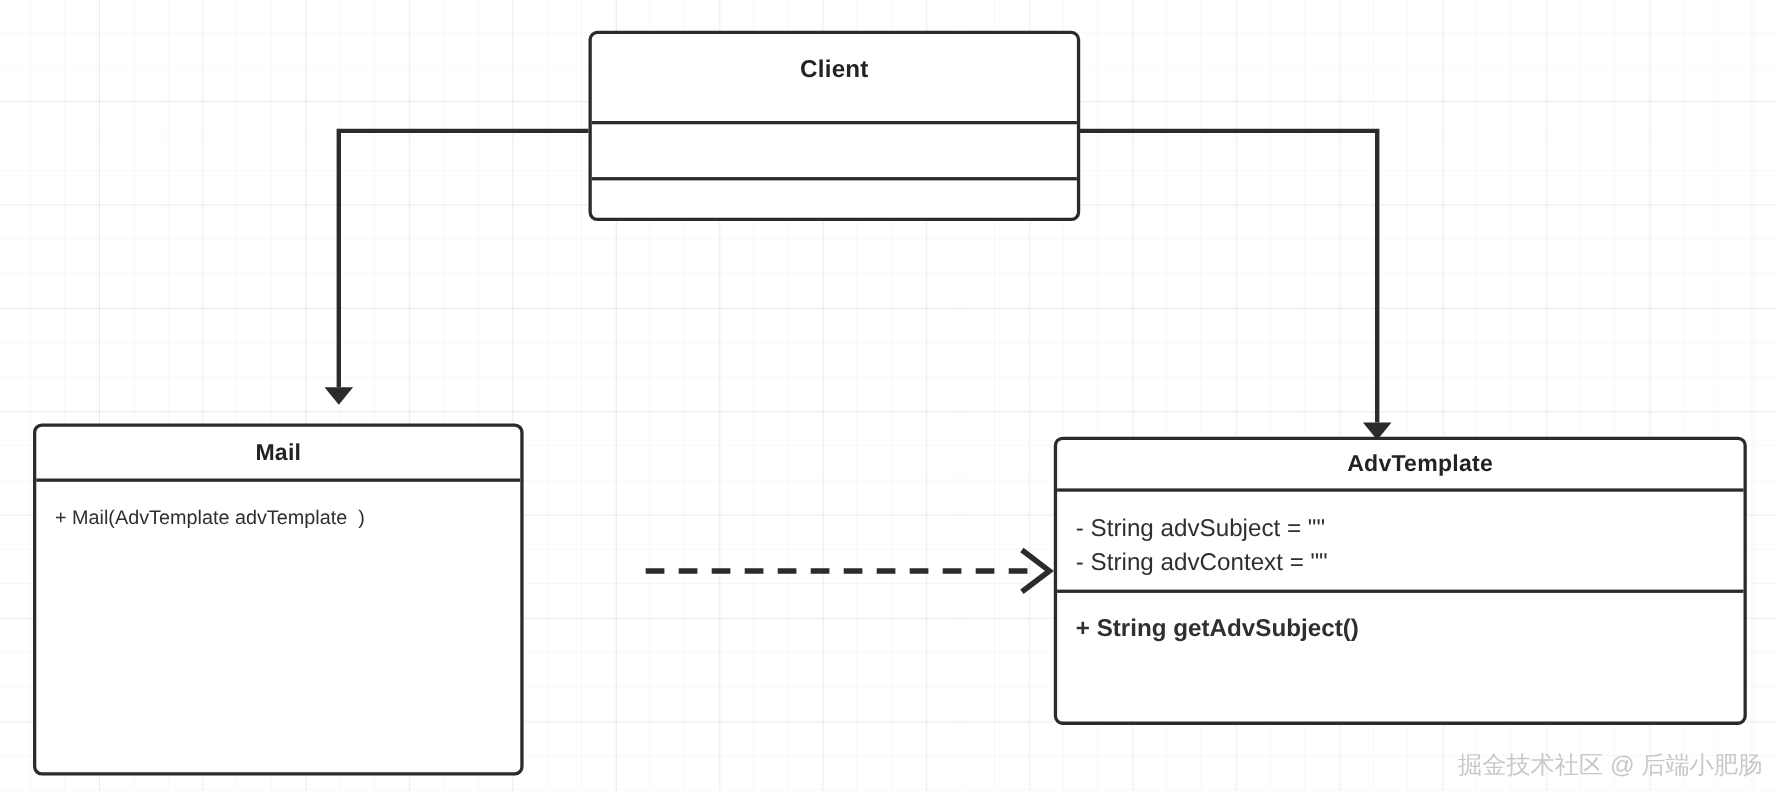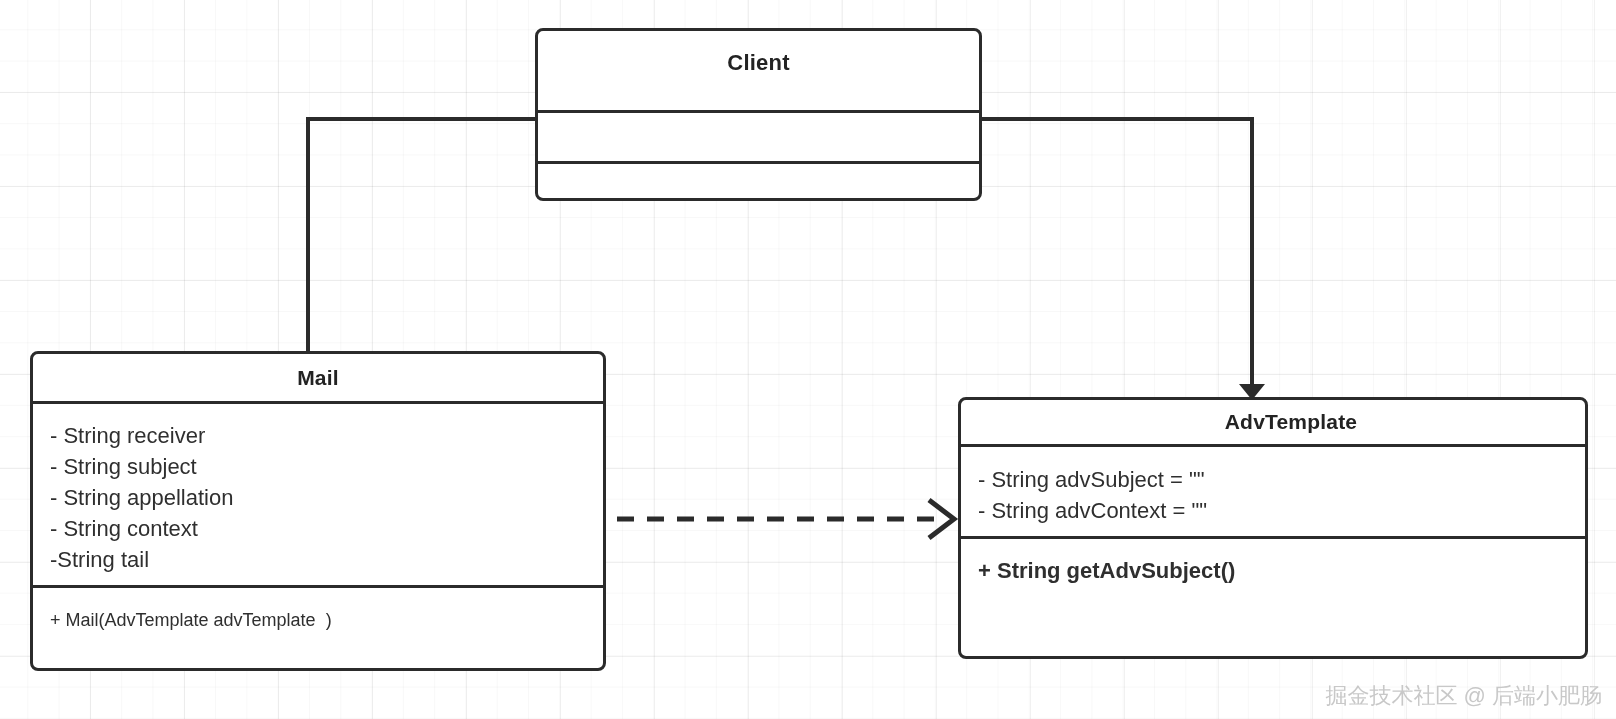--- a/index.html
+++ b/index.html
@@ -68,22 +68,22 @@
     height: 63px;
     line-height: 63px;
     font-size: 22px;
   }
   #client-attrs { height: 51px; }
   #client-methods { height: 53px; }
 
   
   #mail-class {
     left: 30px;
-    top: 351px;
-    width: 576px;
+    top: 385px;
+    width: 446px;
     height: 320px;
   }
   #mail-class .uml-title {
     height: 47px;
     line-height: 47px;
     font-size: 21px;
   }
   #mail-attrs {
     padding: 16px 0 10px 17px;
     font-size: 22px;
@@ -171,27 +171,20 @@
   </svg>
 
   <div class="uml-class" id="client-class">
     <div class="uml-title">Client</div>
     <div class="uml-compartment" id="client-attrs"></div>
     <div class="uml-compartment" id="client-methods"></div>
   </div>
 
   <div class="uml-class" id="mail-class">
     <div class="uml-title">Mail</div>
-    <div class="uml-compartment" id="mail-attrs">
-      <div class="uml-row">- String receiver</div>
-      <div class="uml-row">- String subject</div>
-      <div class="uml-row">- String appellation</div>
-      <div class="uml-row">- String context</div>
-      <div class="uml-row">-String tail</div>
-    </div>
     <div class="uml-compartment" id="mail-methods">
       <div class="uml-row">+ Mail(AdvTemplate advTemplate  )</div>
     </div>
   </div>
 
   <div class="uml-class" id="advtemplate-class">
     <div class="uml-title">AdvTemplate</div>
     <div class="uml-compartment" id="advtemplate-attrs">
       <div class="uml-row">- String advSubject = ""</div>
       <div class="uml-row">- String advContext = ""</div>

